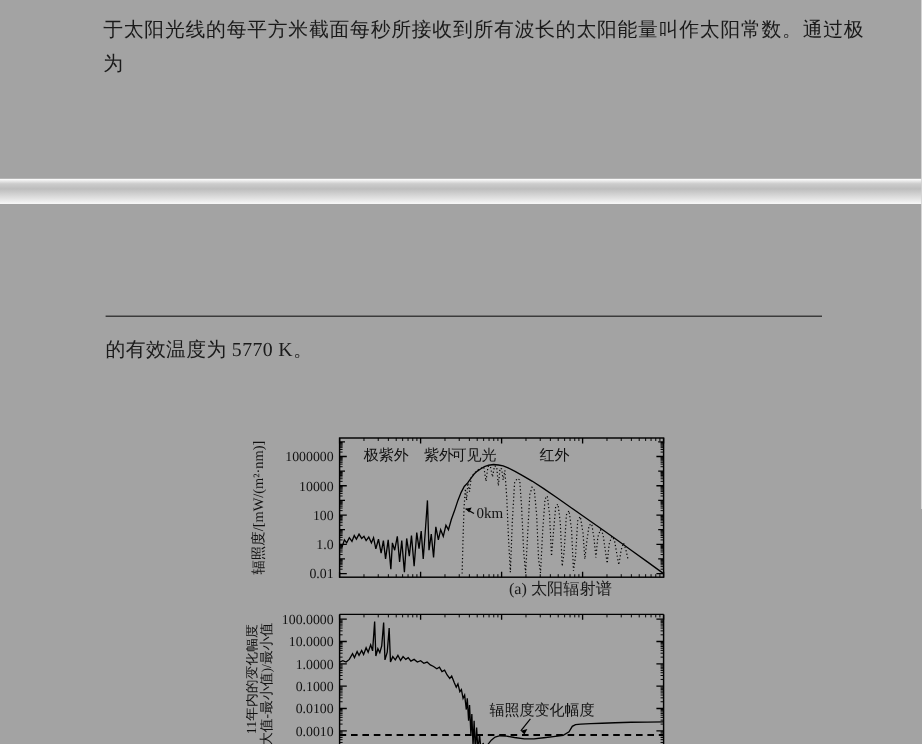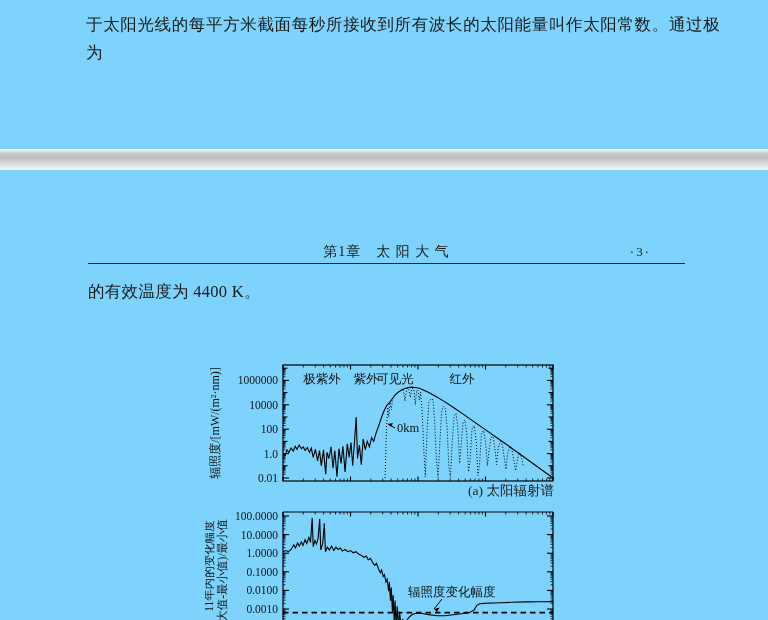--- a/index.html
+++ b/index.html
@@ -1,51 +1,47 @@
 <!DOCTYPE html>
 <html><head>
 <meta charset="utf-8">
 <style>
   html,body{margin:0;padding:0;background:#fff;}
-  .canvas{position:relative;width:768px;height:620px;background:#7dd3fc;overflow:hidden;
+  .canvas{position:relative;width:768px;height:620px;background:#a3a3a3;overflow:hidden;
           font-family:"Liberation Serif","DejaVu Serif",serif;color:#1a1a1a;}
   .prev-page{position:absolute;left:86px;top:11px;width:634px;}
   .prev-page p, .body-text p{margin:0;font-size:16.5px;line-height:27.5px;letter-spacing:0.3px;text-align:justify;}
   sup{font-size:11px;line-height:0;} sub{font-size:11px;line-height:0;}
   .page-separator{position:absolute;left:0;top:149px;width:768px;height:21px;
      background:linear-gradient(180deg,#ffffff 0%,#cccccc 20%,#bdbdbd 40%,#dadada 70%,#f7f7f7 100%);}
   .page-header{position:absolute;left:88px;top:243px;width:597px;height:18px;font-size:14px;}
   .chapter{position:absolute;left:0;right:0;text-align:center;letter-spacing:1px;}
   .pagenum{position:absolute;right:34px;top:1px;font-size:13px;letter-spacing:2px;}
   .header-rule{position:absolute;left:88px;top:263px;width:597px;border-top:1.5px solid #222;}
   .body-text{position:absolute;left:88px;top:278px;width:648px;}
-  .fig-caption{position:absolute;left:467px;top:482px;transform:translateX(-50%);font-size:13.5px;white-space:nowrap;margin-left:44px;}
+  .fig-caption{position:absolute;left:467px;top:482px;transform:translateX(-50%);font-size:13.5px;white-space:nowrap;}
   svg{position:absolute;overflow:hidden;}
   svg text{font-family:"Liberation Serif","DejaVu Serif",serif;fill:#111;}
   #chart1{left:205px;top:352px;}
   #chart2{left:205px;top:502px;}
 </style>
 </head>
 <body>
 <div class="canvas">
 
   <div class="prev-page">
     <p>于太阳光线的每平方米截面每秒所接收到所有波长的太阳能量叫作太阳常数。通过极为</p>
   </div>
 
   <div class="page-separator"></div>
 
-  <div class="page-header">
-    <span class="chapter">第1章　太 阳 大 气</span>
-    <span class="pagenum">·3·</span>
-  </div>
   <div class="header-rule"></div>
 
   <div class="body-text">
-    <p>的有效温度为 4400 K。</p>
+    <p>的有效温度为 5770 K。</p>
   </div>
 
   <svg id="chart1" width="368" height="146" viewBox="0 0 368 146">
       <rect x="78" y="13" width="270" height="116" fill="none" stroke="#000" stroke-width="1.2"></rect>
       <line x1="78" y1="126" x2="84" y2="126" stroke="#000" stroke-width="1.1"></line>
       <line x1="342" y1="126" x2="348" y2="126" stroke="#000" stroke-width="1.1"></line>
       <line x1="78" y1="122.32743405289943" x2="80.5" y2="122.32743405289943" stroke="#000" stroke-width="0.8"></line>
       <line x1="345.5" y1="122.32743405289943" x2="348" y2="122.32743405289943" stroke="#000" stroke-width="0.8"></line>
       <line x1="78" y1="120.17912069242011" x2="80.5" y2="120.17912069242011" stroke="#000" stroke-width="0.8"></line>
       <line x1="345.5" y1="120.17912069242011" x2="348" y2="120.17912069242011" stroke="#000" stroke-width="0.8"></line>

